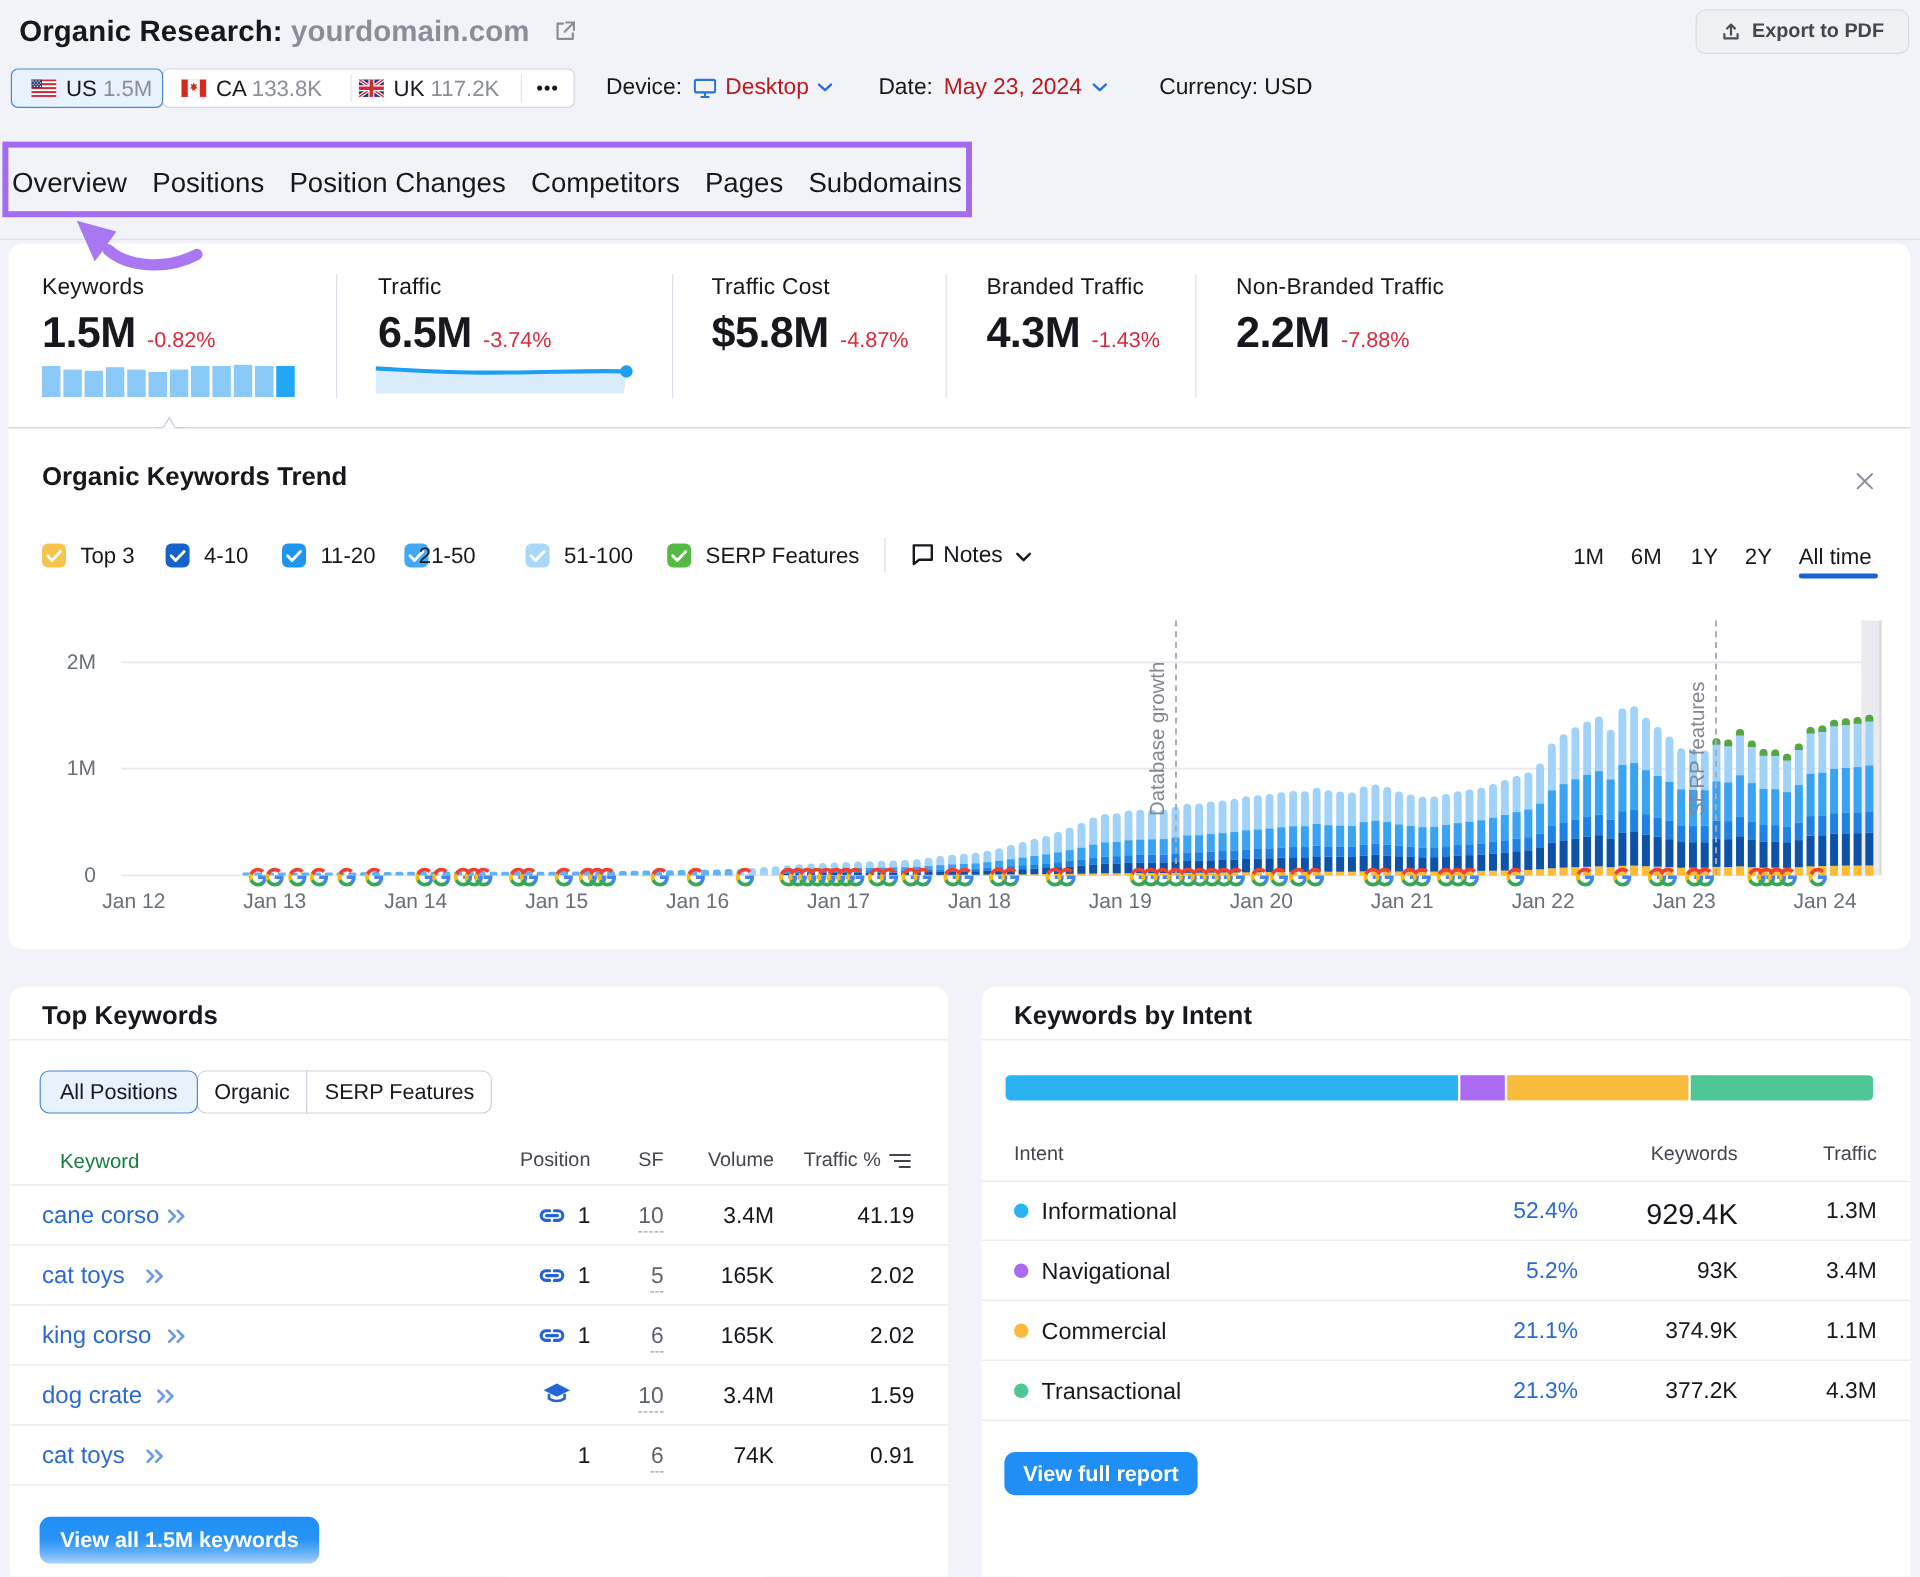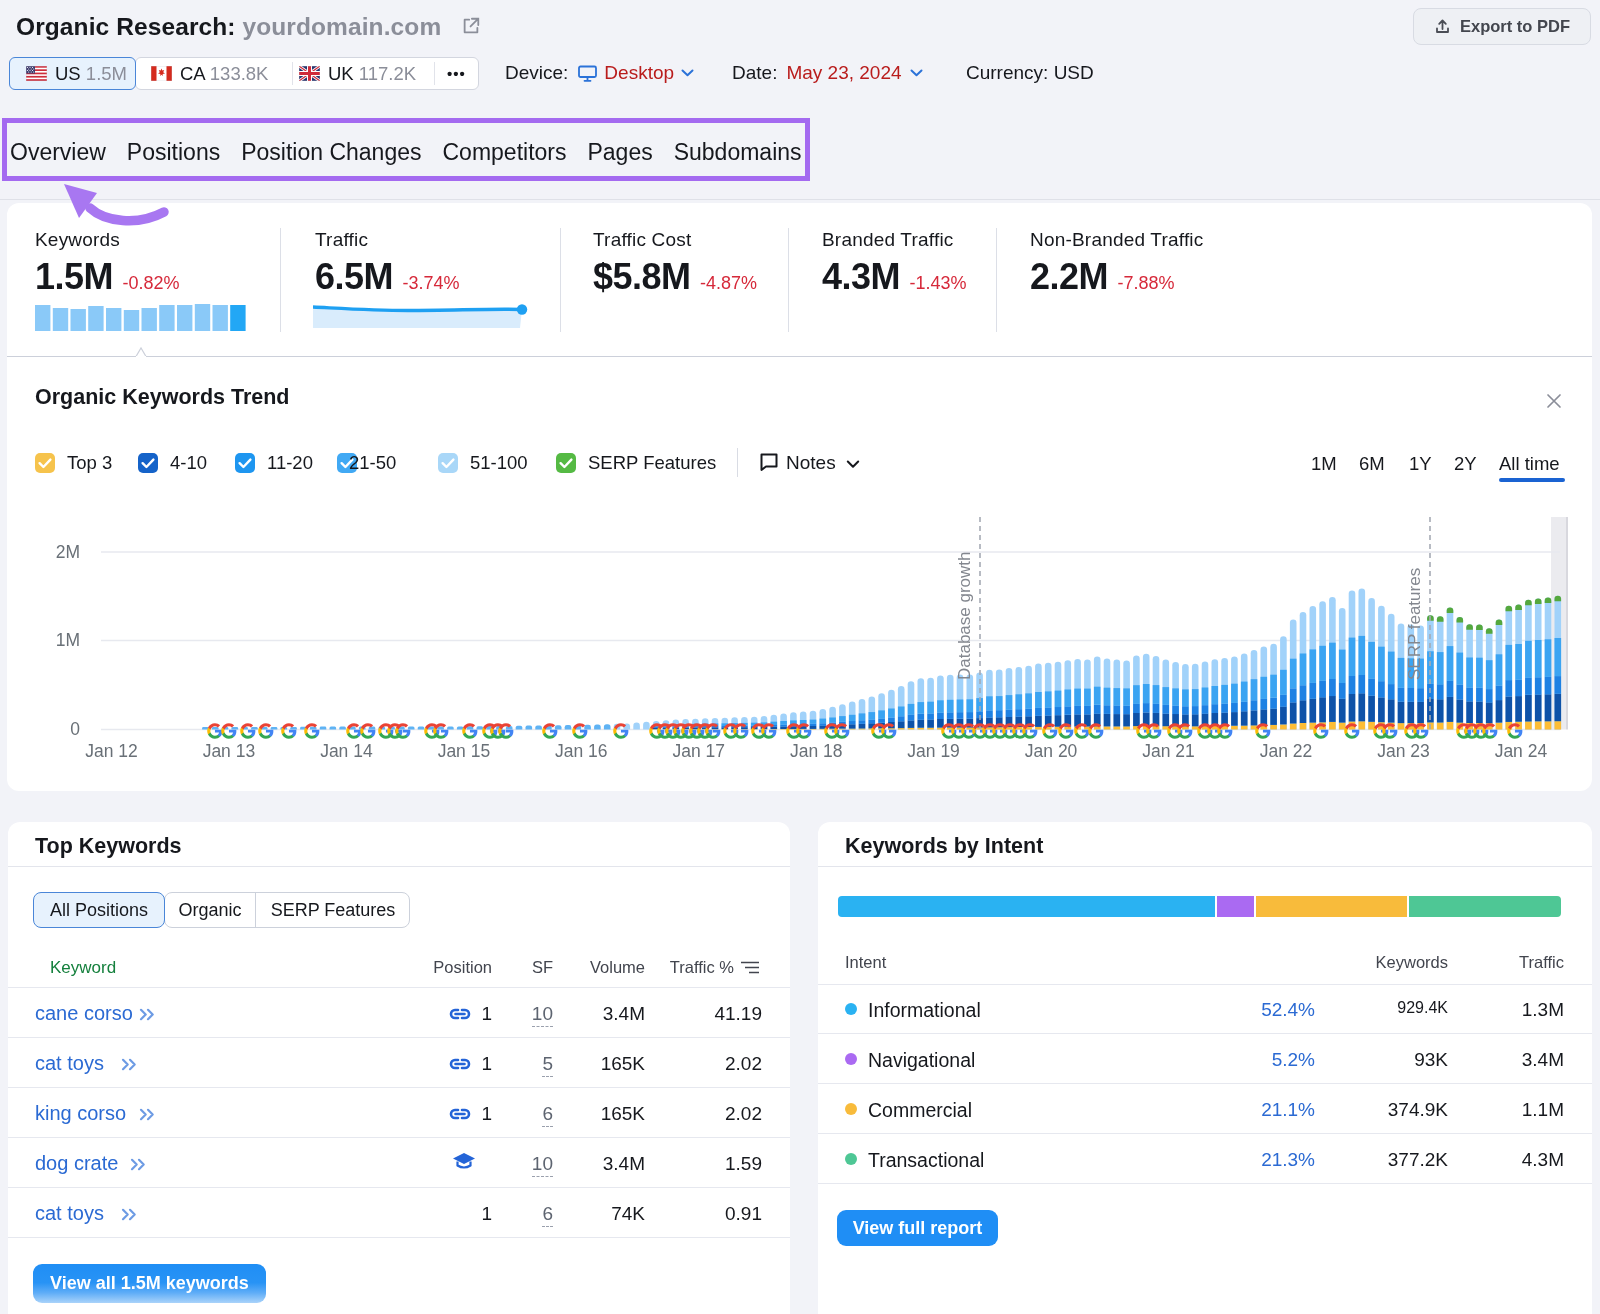--- a/index.html
+++ b/index.html
@@ -944,21 +944,21 @@
   <div class="abs" style="left:571px;top:0;width:152px;height:21px;background:#4ec795;border-radius:0 4px 4px 0;"></div>
 </div>
 
 <div class="abs" style="left:845px;top:953px;font-size:16.5px;color:#42454e;">Intent</div>
 <div class="abs" style="left:1348px;top:953px;width:100px;text-align:right;font-size:16.5px;color:#42454e;">Keywords</div>
 <div class="abs" style="left:1484px;top:953px;width:80px;text-align:right;font-size:16.5px;color:#42454e;">Traffic</div>
 <div class="hline" style="left:818px;top:984px;width:774px;"></div>
 <div class="abs" style="left:845px;top:1003px;width:12px;height:12px;border-radius:50%;background:#2ab2f2;"></div>
 <div class="abs" style="left:868px;top:999px;font-size:19.5px;">Informational</div>
 <div class="abs" style="left:1215px;top:999px;width:100px;text-align:right;font-size:19px;color:#2b6ad3;">52.4%</div>
-<div class="abs" style="left:1348px;top:999px;width:100px;text-align:right;font-size:16px;">929.4K</div>
+<div class="abs" style="left:1348px;top:999px;width:100px;text-align:right;font-size:24px;">929.4K</div>
 <div class="abs" style="left:1464px;top:999px;width:100px;text-align:right;font-size:19px;">1.3M</div>
 <div class="hline" style="left:818px;top:1033px;width:774px;"></div>
 <div class="abs" style="left:845px;top:1053px;width:12px;height:12px;border-radius:50%;background:#aa6af2;"></div>
 <div class="abs" style="left:868px;top:1049px;font-size:19.5px;">Navigational</div>
 <div class="abs" style="left:1215px;top:1049px;width:100px;text-align:right;font-size:19px;color:#2b6ad3;">5.2%</div>
 <div class="abs" style="left:1348px;top:1049px;width:100px;text-align:right;font-size:19px;">93K</div>
 <div class="abs" style="left:1464px;top:1049px;width:100px;text-align:right;font-size:19px;">3.4M</div>
 <div class="hline" style="left:818px;top:1083px;width:774px;"></div>
 <div class="abs" style="left:845px;top:1103px;width:12px;height:12px;border-radius:50%;background:#f8bb3b;"></div>
 <div class="abs" style="left:868px;top:1099px;font-size:19.5px;">Commercial</div>

